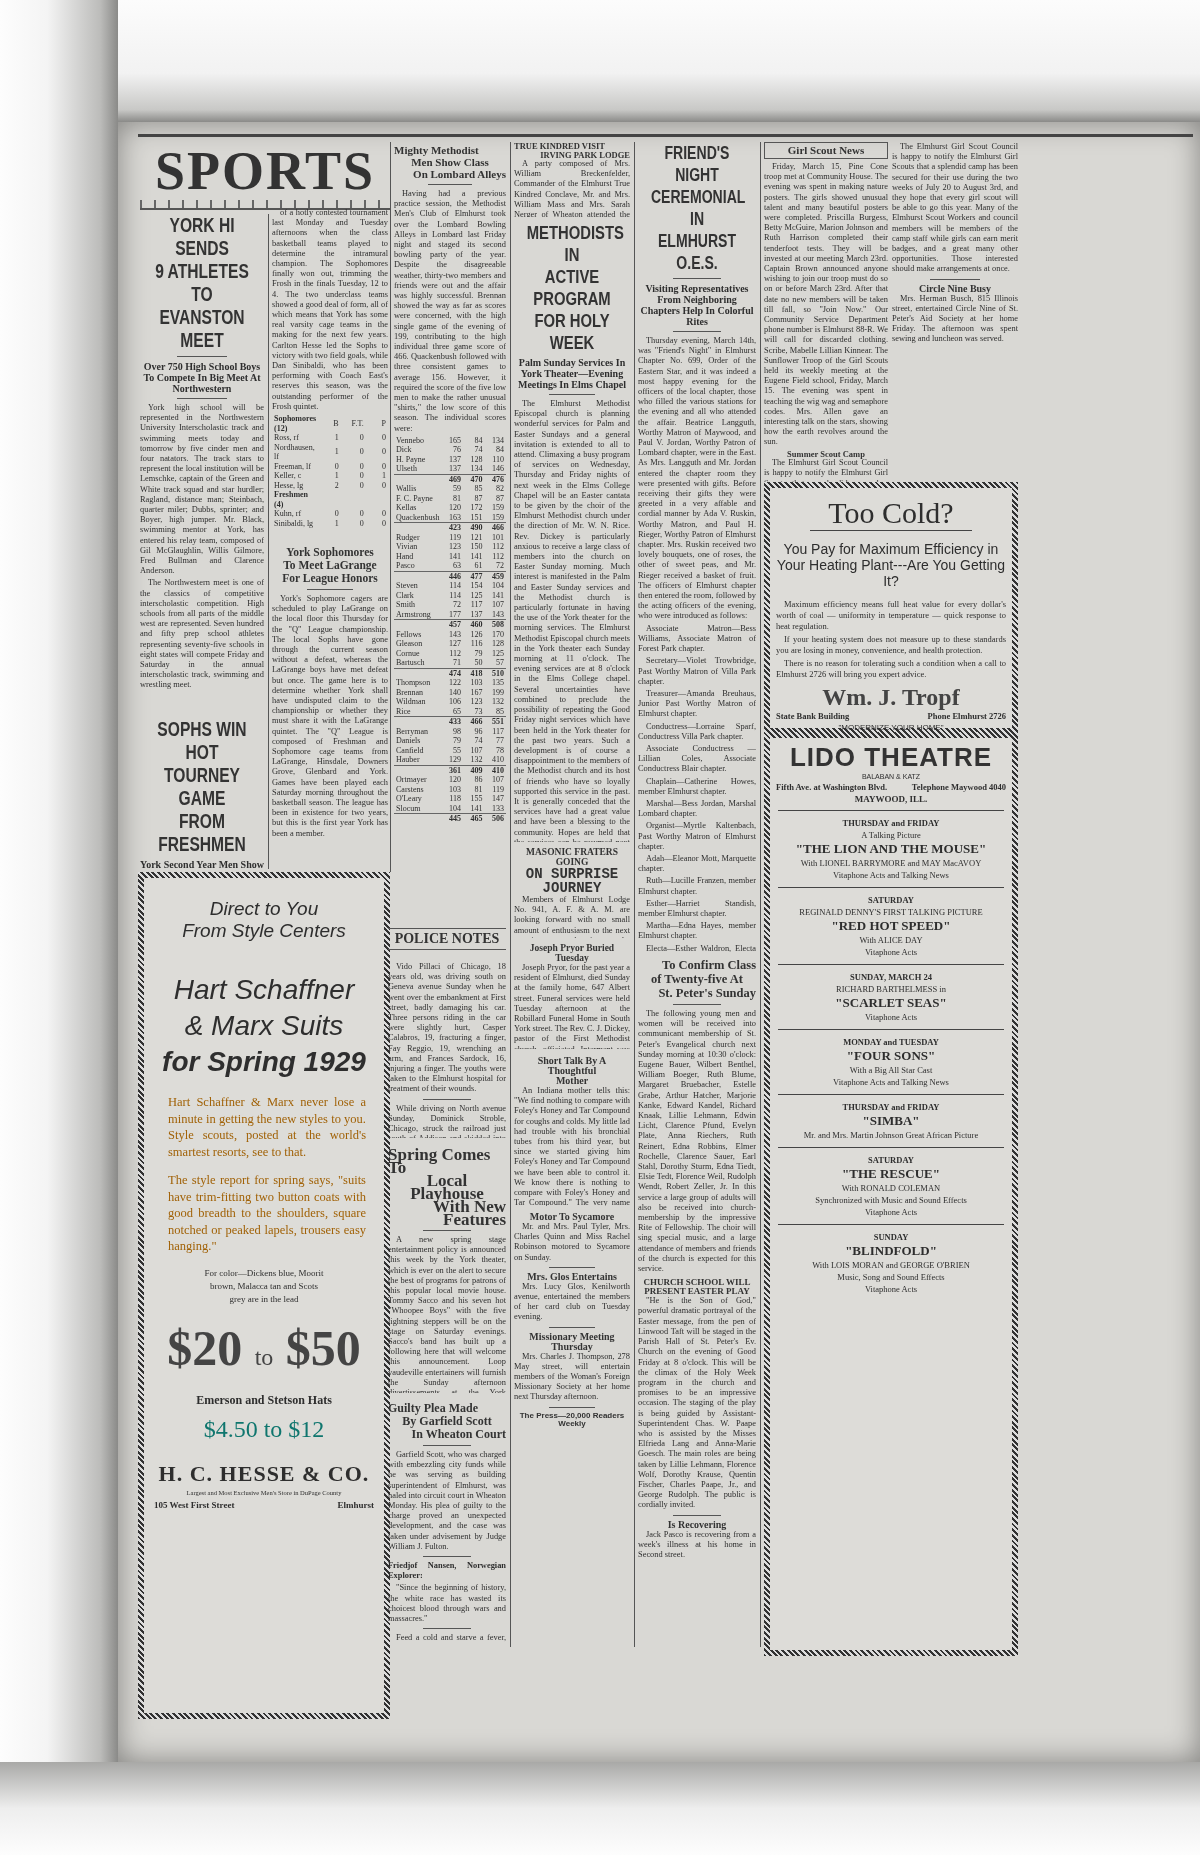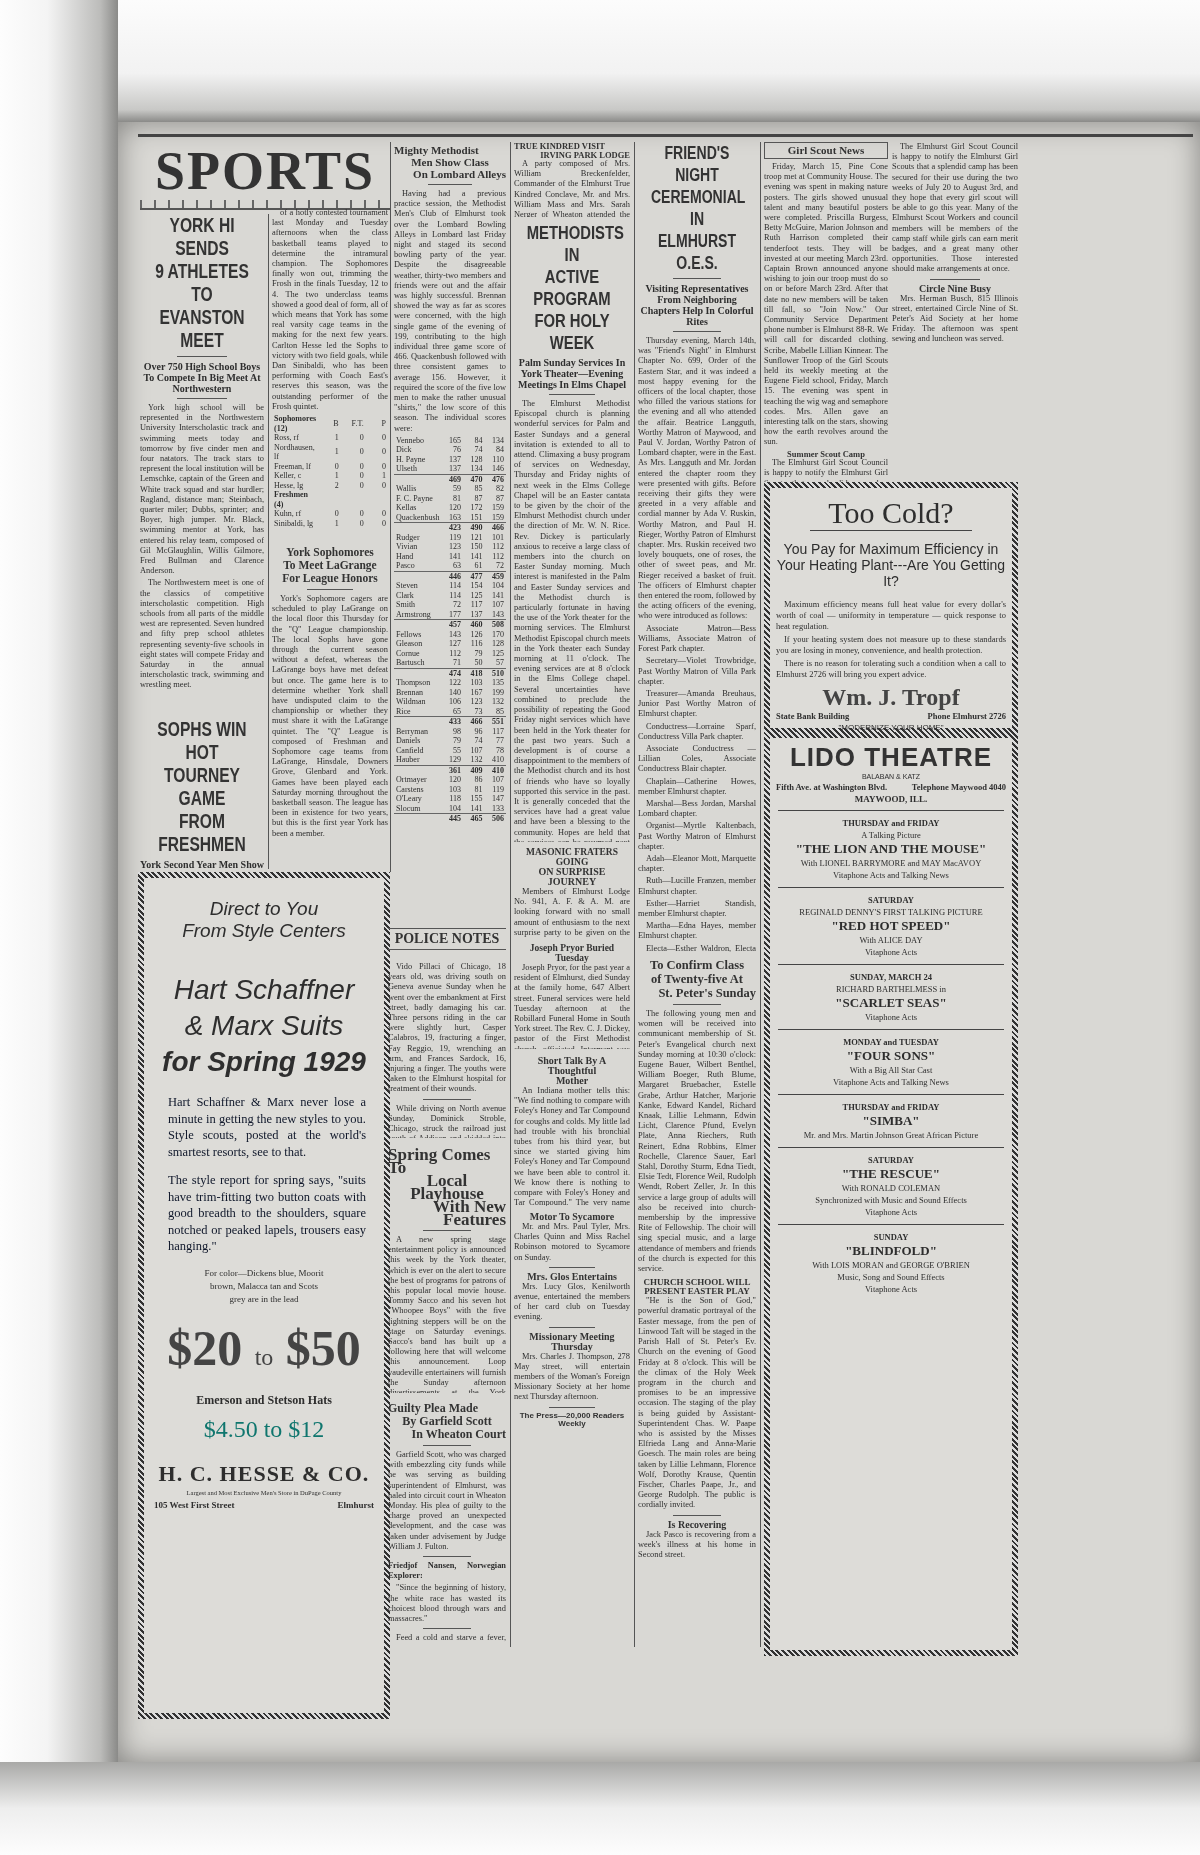--- a/index.html
+++ b/index.html
@@ -136,21 +136,21 @@
   </div>
 
   <div class="box" style="left:20px;top:750px;width:240px;height:835px;">
     <div class="ad-c" style="padding-top:20px;font-style:italic;font-family:'Liberation Sans',sans-serif;">
       <div style="font-size:19px;">Direct to You</div>
       <div style="font-size:19px;margin-bottom:30px;">From Style Centers</div>
       <div style="font-size:28px;line-height:36px;">Hart Schaffner</div>
       <div style="font-size:28px;line-height:36px;">&amp; Marx Suits</div>
       <div style="font-size:28px;line-height:36px;font-weight:bold;">for Spring 1929</div>
     </div>
-    <div style="padding:14px 18px 0 24px;font-size:12.5px;line-height:16.5px;text-align:justify;color:#0f172a;">
+    <div style="padding:14px 18px 0 24px;font-size:12.5px;line-height:16.5px;text-align:justify;color:#a16207;">
       <p style="text-indent:0;margin-bottom:12px;">Hart Schaffner &amp; Marx never lose a minute in getting the new styles to you. Style scouts, posted at the world's smartest resorts, see to that.</p>
       <p style="text-indent:0;">The style report for spring says, "suits have trim-fitting two button coats with good breadth to the shoulders, square notched or peaked lapels, trousers easy hanging."</p>
     </div>
     <div class="ad-c" style="font-size:9px;line-height:13px;margin:12px 60px;">For color—Dickens blue, Moorit brown, Malacca tan and Scots grey are in the lead</div>
     <div class="ad-c" style="font-size:50px;font-weight:bold;line-height:56px;margin-top:14px;color:#444;">
       <span>$20</span>
       <span style="font-size:24px;font-weight:normal;">to</span>
       <span>$50</span>
     </div>
     <div class="ad-c" style="font-size:12px;margin-top:8px;font-weight:bold;">Emerson and Stetson Hats</div>
@@ -482,21 +482,21 @@
       <span class="cond">ACTIVE PROGRAM</span>
       <span class="cond">FOR HOLY WEEK</span>
     </div>
     <div class="sub">Palm Sunday Services In York Theater—Evening Meetings In Elms Chapel</div>
     <div class="sep"></div>
     <p>The Elmhurst Methodist Episcopal church is planning wonderful services for Palm and Easter Sundays and a general invitation is extended to all to attend. Climaxing a busy program of services on Wednesday, Thursday and Friday nights of next week in the Elms College Chapel will be an Easter cantata to be given by the choir of the Elmhurst Methodist church under the direction of Mr. W. N. Rice. Rev. Dickey is particularly anxious to receive a large class of members into the church on Easter Sunday morning. Much interest is manifested in the Palm and Easter Sunday services and the Methodist church is particularly fortunate in having the use of the York theater for the morning services. The Elmhurst Methodist Episcopal church meets in the York theater each Sunday morning at 11 o'clock. The evening services are at 8 o'clock in the Elms College chapel. Several uncertainties have combined to preclude the possibility of repeating the Good Friday night services which have been held in the York theater for the past two years. Such a development is of course a disappointment to the members of the Methodist church and its host of friends who have so loyally supported this service in the past. It is generally conceded that the services have had a great value and have been a blessing to the community. Hopes are held that the services can be resumed next year.</p>
   </div>
 
   <div class="col" style="left:396px;top:726px;width:116px;height:90px;">
     <div class="hed" style="font-size:9.5px;font-family:'Liberation Serif',serif;">MASONIC FRATERS GOING</div>
-    <div class="hed" style="font-size:10px;font-family:Liberation Serif, serif;">ON SURPRISE JOURNEY</div>
+    <div class="hed" style="font-size:14px;font-family:Liberation Mono, monospace;">ON SURPRISE JOURNEY</div>
     <p>Members of Elmhurst Lodge No. 941, A. F. &amp; A. M. are looking forward with no small amount of enthusiasm to the next surprise party to be given on the evening of March 26th. Reservations are to be made to H. B. Robillard, who is chairman for the affair, by Tuesday, March 26.</p>
   </div>
 
   <div class="col" style="left:396px;top:822px;width:116px;height:105px;">
     <div class="hed" style="font-size:9.5px;font-family:'Liberation Serif',serif;">Joseph Pryor Buried Tuesday</div>
     <p>Joseph Pryor, for the past year a resident of Elmhurst, died Sunday at the family home, 647 Albert street. Funeral services were held Tuesday afternoon at the Robillard Funeral Home in South York street. The Rev. C. J. Dickey, pastor of the First Methodist church, officiated. Interment was made in Elm Lawn Cemetery. The deceased is survived by his widow and several children.</p>
   </div>
 
   <div class="col" style="left:396px;top:934px;width:116px;height:150px;">
     <div class="hed" style="font-size:10px;font-family:'Liberation Serif',serif;">Short Talk By A Thoughtful</div>
@@ -546,21 +546,21 @@
     <p>Adah—Eleanor Mott, Marquette chapter.</p>
     <p>Ruth—Lucille Franzen, member Elmhurst chapter.</p>
     <p>Esther—Harriet Standish, member Elmhurst chapter.</p>
     <p>Martha—Edna Hayes, member Elmhurst chapter.</p>
     <p>Electa—Esther Waldron, Electa Leyden chapter.</p>
 
   </div>
 
   <div class="col" style="left:520px;top:836px;width:118px;height:690px;">
     <div class="hed" style="font-size:12.5px;line-height:14px;font-family:'Liberation Serif',serif;">
-      <div style="text-align:center">To Confirm Class</div>
+      <div style="text-align:right">To Confirm Class</div>
       <div>of Twenty-five At</div>
       <div style="text-align:right">St. Peter's Sunday</div>
     </div>
     <div class="sep"></div>
     <p>The following young men and women will be received into communicant membership of St. Peter's Evangelical church next Sunday morning at 10:30 o'clock: Eugene Bauer, Wilbert Benthel, William Boeger, Ruth Blume, Margaret Bruebacher, Estelle Grabe, Arthur Hatcher, Marjorie Kanke, Edward Kandel, Richard Knaak, Lillie Lehmann, Edwin Licht, Clarence Pfund, Evelyn Plate, Anna Riechers, Ruth Reinert, Edna Robbins, Elmer Rochelle, Clarence Sauer, Earl Stahl, Dorothy Sturm, Edna Tiedt, Elsie Tedt, Florence Weil, Rudolph Wendt, Robert Zeller, Jr. In this service a large group of adults will also be received into church-membership by the impressive Rite of Fellowship. The choir will sing special music, and a large attendance of members and friends of the church is expected for this service.</p>
     <div class="hed" style="font-size:9px;font-family:'Liberation Serif',serif;margin-top:4px;">CHURCH SCHOOL WILL</div>
     <div class="hed" style="font-size:9px;font-family:'Liberation Serif',serif;">PRESENT EASTER PLAY</div>
     <p>"He is the Son of God," powerful dramatic portrayal of the Easter message, from the pen of Linwood Taft will be staged in the Parish Hall of St. Peter's Ev. Church on the evening of Good Friday at 8 o'clock. This will be the climax of the Holy Week program in the church and promises to be an impressive occasion. The staging of the play is being guided by Assistant-Superintendent Chas. W. Paape who is assisted by the Misses Elfrieda Lang and Anna-Marie Goesch. The main roles are being taken by Lillie Lehmann, Florence Wolf, Dorothy Krause, Quentin Fischer, Charles Paape, Jr., and George Rudolph. The public is cordially invited.</p>
     <div class="sep"></div>
     <div class="hed" style="font-size:10px;font-family:'Liberation Serif',serif;">Is Recovering</div>

